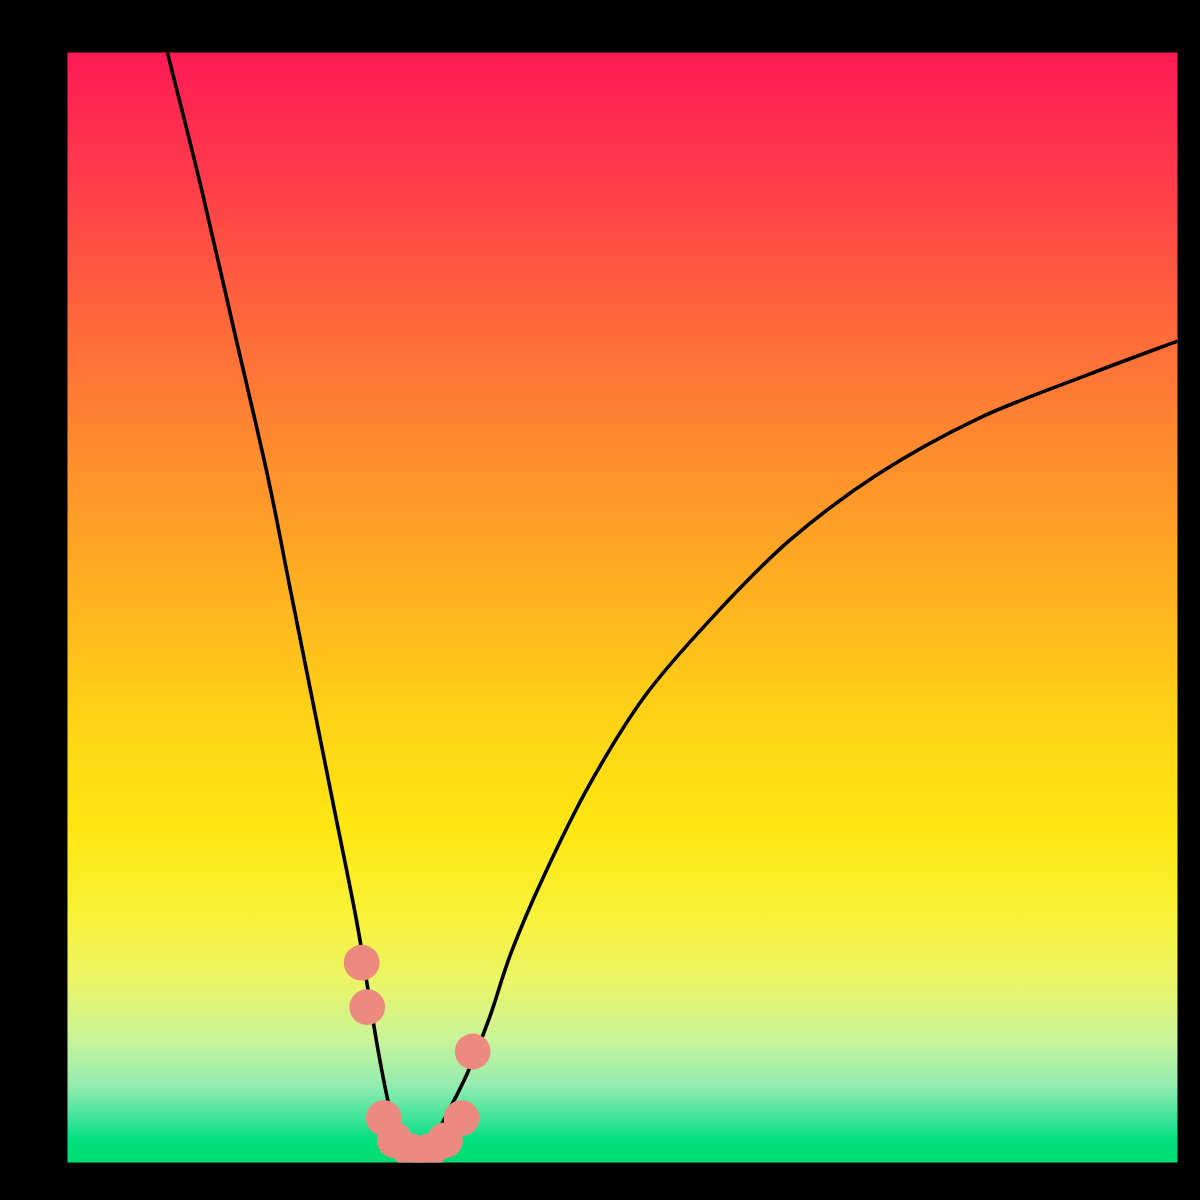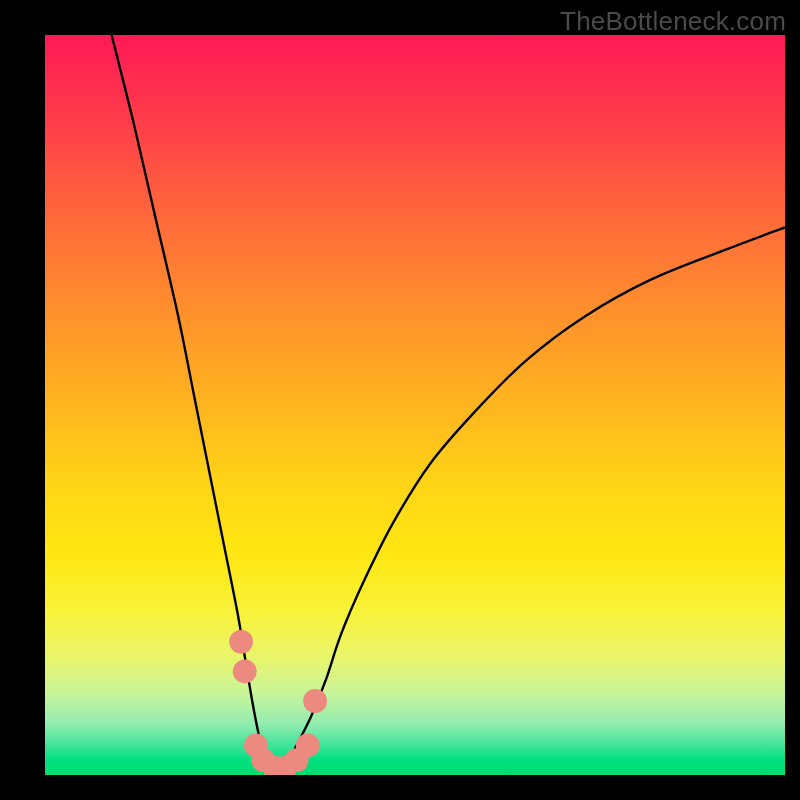--- a/index.html
+++ b/index.html
@@ -62,21 +62,20 @@
   }
   
   .marker {
     fill: #ec8a80;
   }
 </style>
 </head>
 <body>
 
 <div class="frame">
-  <div class="watermark">TheBottleneck.com</div>
 
   <div class="plot">
     <svg class="curve-layer" viewBox="0 0 740 740" preserveAspectRatio="none">
       <path fill="none" stroke="#000" stroke-width="2.4" d="M 66.6 0 C 70.3 14.799999999999992, 81.39999999999999 57.966666666666626, 88.8 88.79999999999995 C 96.2 119.63333333333328, 103.6 152.93333333333334, 111 185 C 118.4 217.06666666666666, 127.03333333333332 252.83333333333331, 133.2 281.2 C 139.36666666666665 309.56666666666666, 143.06666666666666 330.5333333333333, 148 355.2 C 152.93333333333334 379.8666666666667, 157.86666666666667 404.5333333333333, 162.8 429.2 C 167.73333333333335 453.8666666666667, 172.66666666666666 478.5333333333333, 177.6 503.2 C 182.53333333333333 527.8666666666667, 188.7 557.4666666666667, 192.4 577.2 C 196.10000000000002 596.9333333333334, 197.33333333333334 606.8000000000001, 199.8 621.6 C 202.26666666666668 636.4, 204.73333333333335 652.4333333333334, 207.20000000000002 666 C 209.66666666666669 679.5666666666666, 212.13333333333333 693.1333333333333, 214.6 703 C 217.06666666666666 712.8666666666667, 219.53333333333333 720.2666666666667, 222 725.2 C 224.46666666666667 730.1333333333334, 226.93333333333334 731.3666666666667, 229.4 732.6 C 231.86666666666667 733.8333333333334, 234.33333333333334 733.8333333333334, 236.8 732.6 C 239.26666666666668 731.3666666666667, 241.73333333333335 728.9000000000001, 244.20000000000002 725.2 C 246.66666666666669 721.5, 247.90000000000003 717.8, 251.60000000000002 710.4 C 255.3 703, 261.46666666666664 691.9, 266.4 680.8 C 271.3333333333333 669.6999999999999, 276.26666666666665 657.3666666666666, 281.2 643.8 C 286.1333333333333 630.2333333333333, 289.8333333333333 615.4333333333333, 296 599.4 C 302.1666666666667 583.3666666666667, 309.56666666666666 566.1, 318.2 547.6 C 326.8333333333333 529.1, 336.69999999999993 508.1333333333333, 347.79999999999995 488.4 C 358.9 468.66666666666663, 371.23333333333335 447.7, 384.8 429.2 C 398.3666666666667 410.7, 413.16666666666663 394.6666666666667, 429.2 377.40000000000003 C 445.23333333333335 360.1333333333334, 462.5 341.6333333333333, 481 325.59999999999997 C 499.5 309.5666666666666, 519.2333333333332 294.76666666666665, 540.1999999999999 281.2 C 561.1666666666666 267.6333333333333, 583.3666666666666 255.29999999999998, 606.8 244.2 C 630.2333333333333 233.1, 658.6 223.23333333333335, 680.8000000000001 214.60000000000002 C 703.0000000000001 205.9666666666667, 730.1333333333333 196.1, 740 192.39999999999998"></path>
       <g>
           <circle cx="196.10000000000002" cy="606.8" r="11.92" class="marker"></circle>
           <circle cx="199.8" cy="636.4" r="11.92" class="marker"></circle>
           <circle cx="210.89999999999998" cy="710.4" r="11.92" class="marker"></circle>
           <circle cx="218.29999999999998" cy="725.2" r="11.92" class="marker"></circle>
           <circle cx="229.4" cy="732.6" r="11.92" class="marker"></circle>

